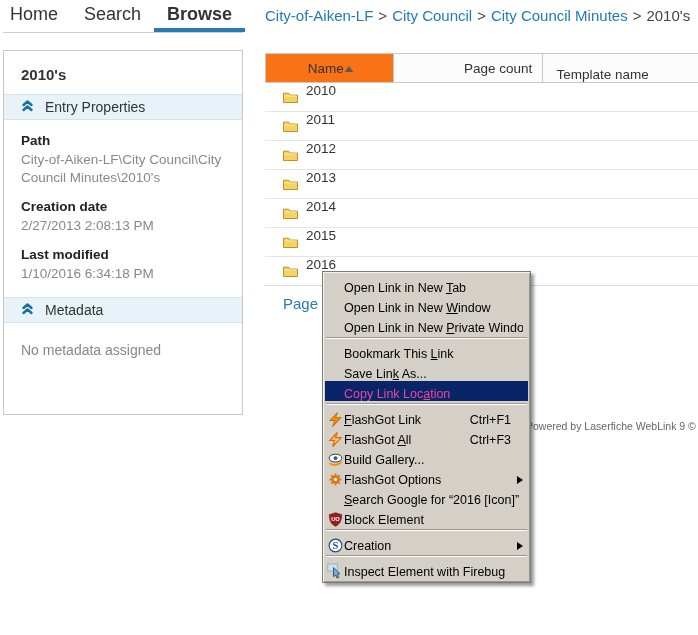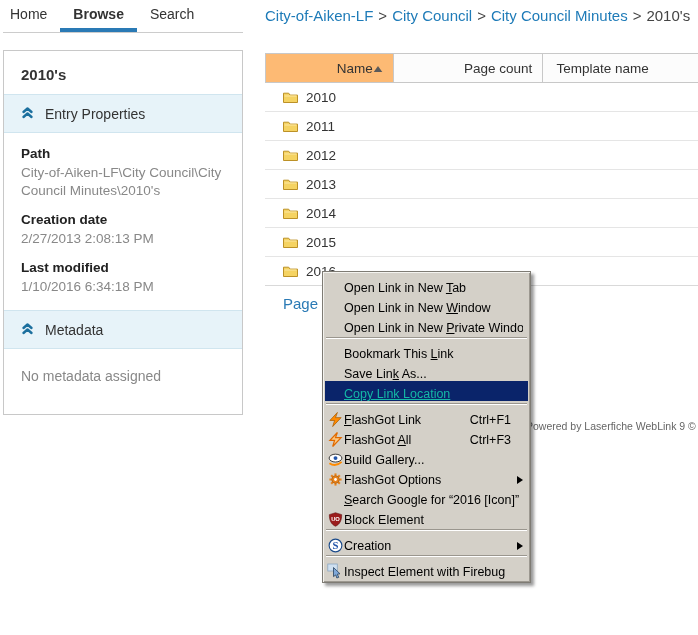--- a/index.html
+++ b/index.html
@@ -6,86 +6,86 @@
   body{
     width:698px;height:635px;position:relative;overflow:hidden;
     background:#ffffff;font-family:"Liberation Sans",sans-serif;color:#333;
   }
   
   .tabbar{
     position:absolute;left:3px;top:0;width:240px;height:33px;
     border-bottom:1px solid #cccccc;display:flex;align-items:stretch;box-sizing:border-box;
   }
   .tab{
-    font-size:14px;color:#333;padding:0 13px;display:flex;align-items:center;
+    font-size:18px;color:#333;padding:0 13px;display:flex;align-items:center;
     box-sizing:border-box;border-bottom:4px solid transparent;cursor:default;
   }
   .tab:first-child{padding-left:7px;}
   .tab.active{font-weight:600;border-bottom-color:#2A7AB5;}
   
   .breadcrumb{position:absolute;left:265px;top:7px;font-size:15px;color:#444;white-space:nowrap;}
   .breadcrumb .crumb-link{color:#1E7BB8;}
   .breadcrumb .crumb-sep{color:#444;padding:0 5px;}
   .breadcrumb .crumb-current{color:#444;}
   
   .sidebar{
     position:absolute;left:3px;top:50px;width:240px;height:365px;
     border:1px solid #c8c8c8;background:#fff;box-sizing:border-box;
   }
   .sidebar-title{font-size:15px;font-weight:bold;color:#333;padding:15px 17px 11px 17px;}
   .section-header{
-    display:flex;align-items:center;height:39px;padding:0 17px;gap:11px;
+    display:flex;align-items:center;height:26px;padding:0 17px;gap:11px;
     background:#E7F3F9;border-top:1px solid #d0e5ef;border-bottom:1px solid #d0e5ef;
     font-size:14px;color:#333;box-sizing:border-box;cursor:default;
   }
   .props{padding:13px 17px 2px 17px;}
   .prop-label{font-size:13.5px;font-weight:bold;color:#222;margin-bottom:3px;}
   .prop-value{font-size:13.5px;color:#888;line-height:18px;width:208px;margin-bottom:12px;word-wrap:break-word;}
   .meta-empty{font-size:14px;color:#888;padding:19px 17px;}
   
   .main-table{position:absolute;left:265px;top:53px;width:433px;}
   .thead{display:flex;height:30px;box-sizing:border-box;border:1px solid #c8c8c8;border-right:none;}
   .th{
     box-sizing:border-box;display:flex;align-items:center;padding:0 10px 0 13px;
     font-size:13.5px;color:#333;background:#fcfcfc;border-right:1px solid #c8c8c8;cursor:default;
   }
-  .th.sorted{background:#fdba74;justify-content:flex-end;}
+  .th.sorted{background:#f97316;justify-content:center;}
   .th:last-child{border-right:none;}
   .trow{
-    display:flex;align-items:center;height:29px;border-bottom:1px solid #e5e5e5;
+    display:flex;height:29px;border-bottom:1px solid #e5e5e5;
     padding-left:17px;gap:7px;font-size:13.5px;color:#333;box-sizing:border-box;cursor:default;
   }
   .trow:last-child{border-bottom:1px solid #d9d9d9;}
   .folder{display:flex;align-items:center;}
   
   .pagination{position:absolute;left:283px;top:295px;font-size:15px;color:#2A7AB5;}
   .footer-text{position:absolute;left:526px;top:420px;font-size:10.5px;color:#666;white-space:nowrap;}
   
   .context-menu{
     position:absolute;left:322px;top:271px;width:209px;z-index:50;
     background:#D4D0C8;border:1px solid #7e7b74;box-sizing:border-box;
     box-shadow:inset 1px 1px 0 #f4f3ef, inset -1px -1px 0 #9c9890, 3px 3px 3px rgba(0,0,0,0.40);
     padding:3px 2px;font-size:12.5px;color:#000;
   }
   .menu-item{display:flex;align-items:flex-end;height:20px;padding:0 5px 0 1px;position:relative;cursor:default;}
   .menu-icon{flex:0 0 18px;width:18px;display:flex;justify-content:center;align-items:center;}
   .menu-label{flex:1;white-space:nowrap;overflow:hidden;}
   .menu-shortcut{margin-left:17px;padding-right:12px;}
   .menu-arrow{position:absolute;right:5px;top:6px;width:6px;height:8px;}
-  .menu-item.highlighted{background:#0A246A;color:#14b8a6;text-decoration:underline;}
+  .menu-item.highlighted{background:#0A246A;color:#ec4899;}
   .menu-sep{height:0;border-top:1px solid #9a968e;border-bottom:1px solid #ffffff;margin:2px 1px;}
   u{text-decoration:underline;}
 </style>
 </head>
 <body>
 
 <div class="tabbar" id="tabbar">
     <div class="tab">Home</div>
+    <div class="tab">Search</div>
     <div class="tab active">Browse</div>
-    <div class="tab">Search</div>
   </div>
 
 <div class="breadcrumb" id="breadcrumb"><span class="crumb-link">City-of-Aiken-LF</span><span class="crumb-sep">&gt;</span><span class="crumb-link">City Council</span><span class="crumb-sep">&gt;</span><span class="crumb-link">City Council Minutes</span><span class="crumb-sep">&gt;</span><span class="crumb-current">2010's</span></div>
 
 <div class="sidebar">
   <div class="sidebar-title">2010's</div>
 
   <div class="section-header">
     <span class="chev"><svg width="13" height="13" viewBox="0 0 13 13" fill="none" stroke="#1B6F9E" stroke-width="2.4" stroke-linecap="round" stroke-linejoin="round">
           <path d="M2.5 6 L6.5 2.5 L10.5 6"></path>
@@ -118,21 +118,21 @@
   <div class="thead" id="thead">
       <div class="th sorted" style="width: 128px;">
         <span>Name</span>
         <span><svg width="10" height="8" viewBox="0 0 10 8">
             <polygon points="5,1 9.3,7 0.7,7" fill="#5a5a5a"></polygon>
           </svg></span>
       </div>
       <div class="th" style="width: 150px; justify-content: flex-end;">
         <span>Page count</span>
       </div>
-      <div class="th" style="width: 155px;">
+      <div class="th" style="width: 155px; align-items: flex-end;">
         <span>Template name</span>
       </div>
     </div>
   <div id="tbody">
       <div class="trow">
         <span class="folder">
           <svg width="17" height="14" viewBox="0 0 17 14">
             <path d="M1.5 3.2 h5.2 l1.4 1.9 h7.4 v7.4 h-14 z" fill="#F5D362" stroke="#BC9127" stroke-width="1"></path>
             <path d="M2.5 6 h12" stroke="#FBE59A" stroke-width="1.2" fill="none"></path>
           </svg>

